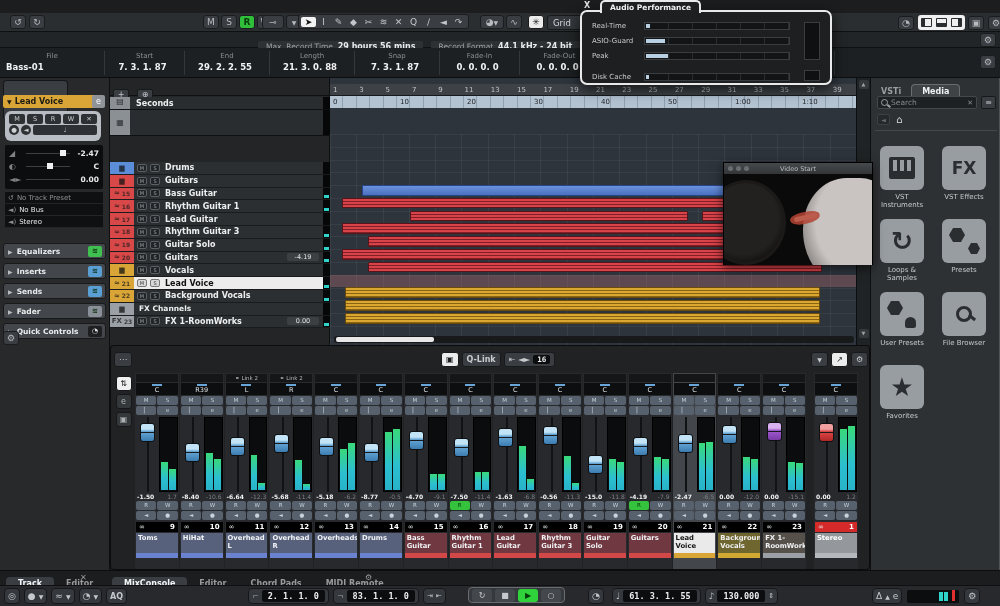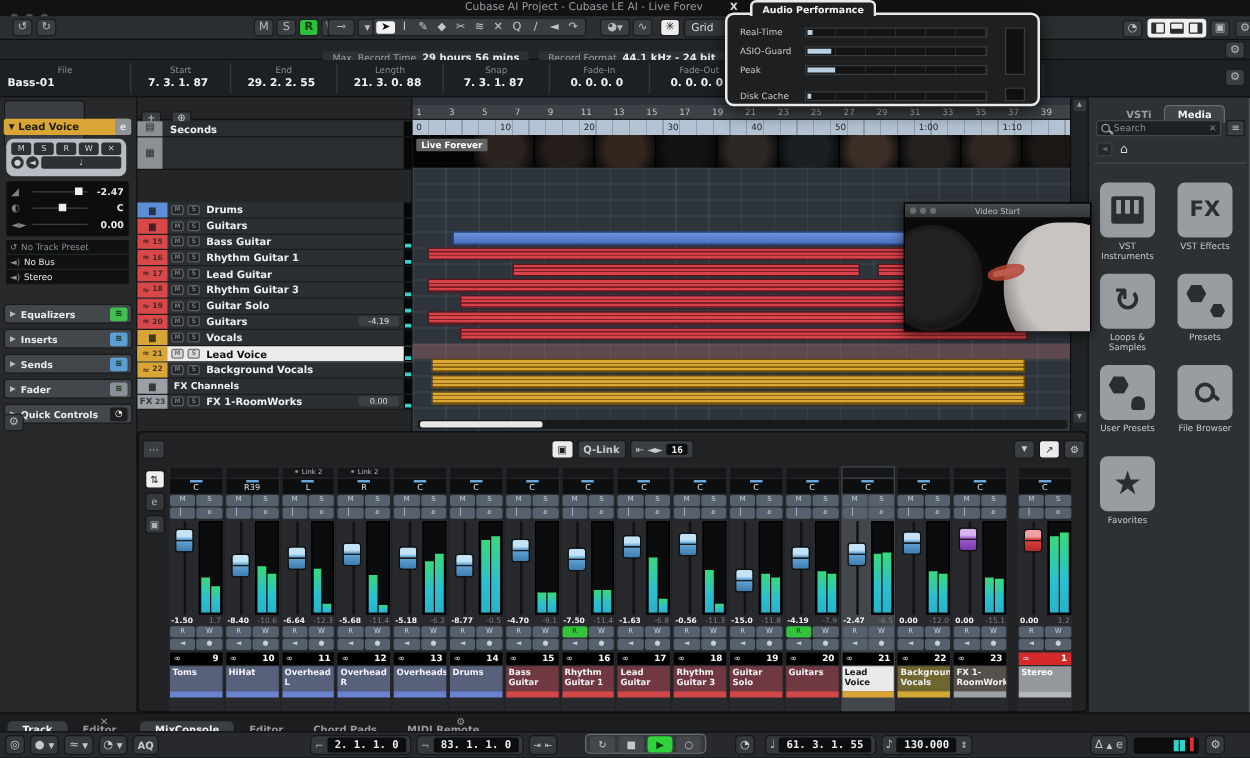--- a/index.html
+++ b/index.html
@@ -238,24 +238,20 @@
     color:#eceeef; padding:1px 6px; font-weight:bold; }
   .flag { color:#9da0a3; font-size:8px; }
   #outmeter { width:52px; height:13px; background:#0b0d0e; border-radius:2px; position:relative; }
   #outmeter i { position:absolute; bottom:2px; width:4px; background:#2ed3c9; }
 </style>
 </head>
 <body>
 
 <div id="stage">
 
-  <div class="abs" id="titlebar">
-    <span class="abs" style="left:8px;top:3px;"><i class="tdot"></i><i class="tdot"></i><i class="tdot"></i></span>
-    <span class="abs" id="title-text">Cubase AI Project - Cubase LE AI - Live Forev</span>
-  </div>
 
   <div class="abs" id="toolbar">
     <span class="abs" style="left:10px;top:2px;display:flex;gap:2px;">
       <span class="tbbtn">↺</span>
       <span class="tbbtn">↻</span>
     </span>
     <span class="abs" style="left:203px;top:2px;display:flex;gap:1px;" id="autobtns">
         <span class="tbbtn">M</span>
         <span class="tbbtn">S</span>
         <span class="tbbtn grn">R</span>
@@ -638,34 +634,20 @@
     <div class="abs" id="secruler">
         <span style="left: 3px;">0</span>
         <span style="left: 70px;">10</span>
         <span style="left: 137px;">20</span>
         <span style="left: 204px;">30</span>
         <span style="left: 271px;">40</span>
         <span style="left: 338px;">50</span>
         <span style="left: 405px;">1:00</span>
         <span style="left: 472px;">1:10</span>
       </div>
-    <div class="abs" id="vidstrip">
-      <span class="abs" id="vidlabel">Live Forever</span>
-    <div class="thumb" style="background: radial-gradient(circle at 50% 45%, rgb(5, 5, 5) 0px, rgb(5, 5, 5) 55%, rgb(5, 5, 5) 100%);"></div>
-        <div class="thumb" style="background: radial-gradient(circle at 50% 45%, rgb(43, 35, 32) 0px, rgb(43, 35, 32) 55%, rgb(5, 5, 5) 100%);"></div>
-        <div class="thumb" style="background: radial-gradient(circle at 50% 45%, rgb(36, 29, 26) 0px, rgb(36, 29, 26) 55%, rgb(5, 5, 5) 100%);"></div>
-        <div class="thumb" style="background: radial-gradient(circle at 50% 45%, rgb(51, 38, 31) 0px, rgb(51, 38, 31) 55%, rgb(5, 5, 5) 100%);"></div>
-        <div class="thumb" style="background: radial-gradient(circle at 50% 45%, rgb(21, 19, 18) 0px, rgb(21, 19, 18) 55%, rgb(5, 5, 5) 100%);"></div>
-        <div class="thumb" style="background: radial-gradient(circle at 50% 45%, rgb(46, 40, 36) 0px, rgb(46, 40, 36) 55%, rgb(5, 5, 5) 100%);"></div>
-        <div class="thumb" style="background: radial-gradient(circle at 50% 45%, rgb(28, 31, 34) 0px, rgb(28, 31, 34) 55%, rgb(5, 5, 5) 100%);"></div>
-        <div class="thumb" style="background: radial-gradient(circle at 50% 45%, rgb(58, 46, 38) 0px, rgb(58, 46, 38) 55%, rgb(5, 5, 5) 100%);"></div>
-        <div class="thumb" style="background: radial-gradient(circle at 50% 45%, rgb(35, 32, 30) 0px, rgb(35, 32, 30) 55%, rgb(5, 5, 5) 100%);"></div>
-        <div class="thumb" style="background: radial-gradient(circle at 50% 45%, rgb(47, 37, 33) 0px, rgb(47, 37, 33) 55%, rgb(5, 5, 5) 100%);"></div>
-        <div class="thumb" style="background: radial-gradient(circle at 50% 45%, rgb(26, 23, 21) 0px, rgb(26, 23, 21) 55%, rgb(5, 5, 5) 100%);"></div>
-      </div>
     <div class="abs" id="gridarea">
         <div class="clip blue" style="left: 32px; top: 51px; width: 460px;"></div>
         <div class="clip red" style="left: 12px; top: 63.8px; width: 480px;"></div>
         <div class="clip red" style="left: 80px; top: 76.6px; width: 278px;"></div>
         <div class="clip red" style="left: 372px; top: 76.6px; width: 120px;"></div>
         <div class="clip red" style="left: 12px; top: 89.4px; width: 480px;"></div>
         <div class="clip red" style="left: 38px; top: 102.2px; width: 454px;"></div>
         <div class="clip red" style="left: 12px; top: 115px; width: 480px;"></div>
         <div class="clip red" style="left: 38px; top: 127.8px; width: 454px;"></div>
         <div class="clip pink" style="left: 0px; top: 140.6px; width: 526px;"></div>
@@ -694,21 +676,21 @@
       <div id="vp-pop"></div>
     </div>
   </div>
 
   <div class="abs" id="vstrip">
     <div class="vsbtn" style="font-size:5px;">▲</div>
     <div class="vsbtn" style="margin-top:240px;font-size:5px;">▼</div>
   </div>
 
   <div class="abs" id="media">
-    <div style="padding-top:1px;padding-left:20px;" id="mtabs"><span class="mtab">VSTi</span><span class="mtab act">Media</span></div>
+    <div style="padding-top:1px;" id="mtabs"><span class="mtab">VSTi</span><span class="mtab act">Media</span></div>
     <div class="abs" id="msearch">
       <span class="mag"></span>
       <span class="ph">Search</span>
       <span style="color:#85888b;font-size:7px;">✕</span>
     </div>
     <span class="abs" id="mlist">≡</span>
     <div class="abs" id="mnav">
       <span class="bk">◄</span>
       <span class="hm">⌂</span>
     </div>

